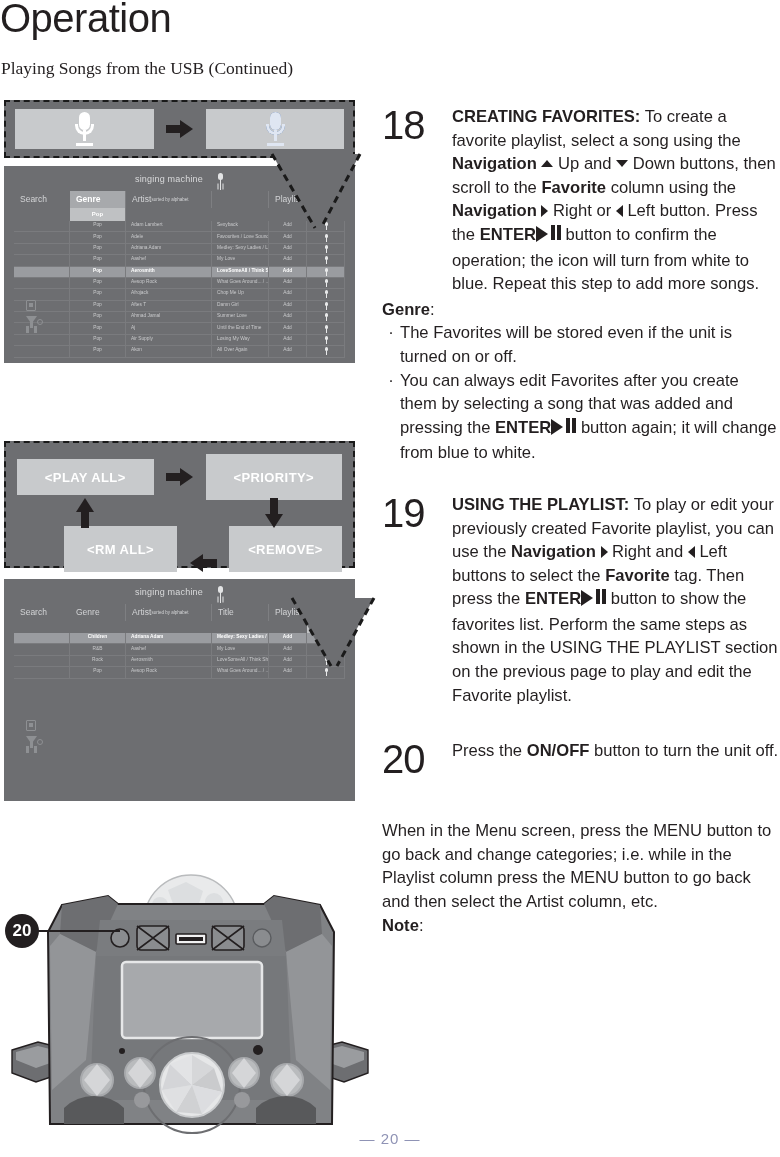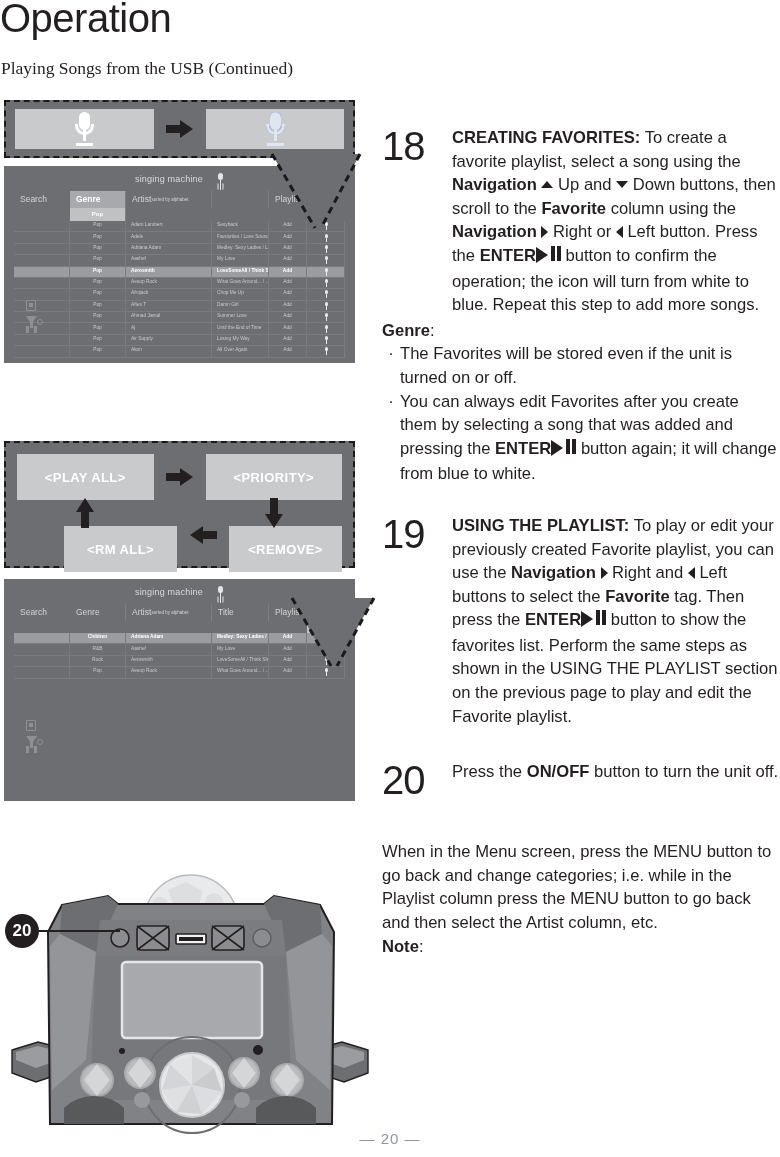--- a/index.html
+++ b/index.html
@@ -130,21 +130,21 @@
   .big-mic .base{position:absolute;left:3px;bottom:0;width:17px;height:3px;background:#ffffff;}
   .big-mic .arc{position:absolute;left:2px;top:12px;width:19px;height:11px;border:3px solid #ffffff;
                 border-top:none;border-radius:0 0 11px 11px;}
   .big-mic.blue .cap,.big-mic.blue .stem,.big-mic.blue .base{background:#ffffff;}
 
   
   .funnel { position:absolute; }
   .funnel svg { display:block; }
 
   
-  .step { position:relative; display:flex; align-items:flex-start;margin-top:21px; }
+  .step { position:relative; display:flex; align-items:flex-start; }
   .step-num {
     font-size:40px; line-height:36px; font-weight:300; color:#231f20;
     flex:0 0 70px; letter-spacing:-1px; padding-top:2px;
   }
   .step-body { flex:1 1 auto; font-size:16.6px; line-height:23.6px; color:#231f20; }
   .step-body b { font-weight:bold; }
   .notes-head { font-size:16.6px; line-height:23.6px; margin-top:1px; }
   .notes-head b{font-weight:bold;}
   .note-item { display:flex; font-size:16.6px; line-height:23.6px; }
   .note-bullet{flex:0 0 18px;text-align:center;}
@@ -335,36 +335,36 @@
     <div class="screen-side-icons">
       <div class="si-1"></div>
       <div class="si-2">
           <span class="ring"></span>
         </div>
     </div>
   </div>
 
   <div class="callout-box" style="width:351px;height:127px;margin-left:4px;margin-top:78px;display:block;padding:11px 11px;">
     <div style="display:flex;align-items:center;height:46px;">
-      <div class="callout-chip" style="height:46px;font-size:13px;">&lt;PLAY ALL&gt;</div>
+      <div class="callout-chip" style="height:36px;font-size:13px;">&lt;PLAY ALL&gt;</div>
       <div class="callout-arrow-mid">
         <span class="arrow-right-blk"></span>
       </div>
       <div class="callout-chip" style="height:46px;font-size:13px;">&lt;PRIORITY&gt;</div>
     </div>
     <div style="display:flex;align-items:center;height:26px;">
       <div style="flex:1 1 0;display:flex;justify-content:center;">
         <span class="arrow-up-blk"></span>
       </div>
       <div style="flex:0 0 52px;"></div>
       <div style="flex:1 1 0;display:flex;justify-content:center;">
         <span class="arrow-dn-blk"></span>
       </div>
     </div>
-    <div style="display:flex;align-items:flex-start;height:46px;margin-left:47px;">
+    <div style="display:flex;align-items:flex-end;height:46px;margin-left:47px;">
       <div class="callout-chip" style="height:46px;font-size:13px;">&lt;RM ALL&gt;</div>
       <div class="callout-arrow-mid">
         <span class="arrow-left-blk"></span>
       </div>
       <div class="callout-chip" style="height:46px;font-size:13px;">&lt;REMOVE&gt;</div>
     </div>
   </div>
 
   <div class="funnel" style="left:288px; top:496px; width:90px; height:72px; z-index:3;">
     <svg width="90" height="72" viewBox="0 0 90 72">

